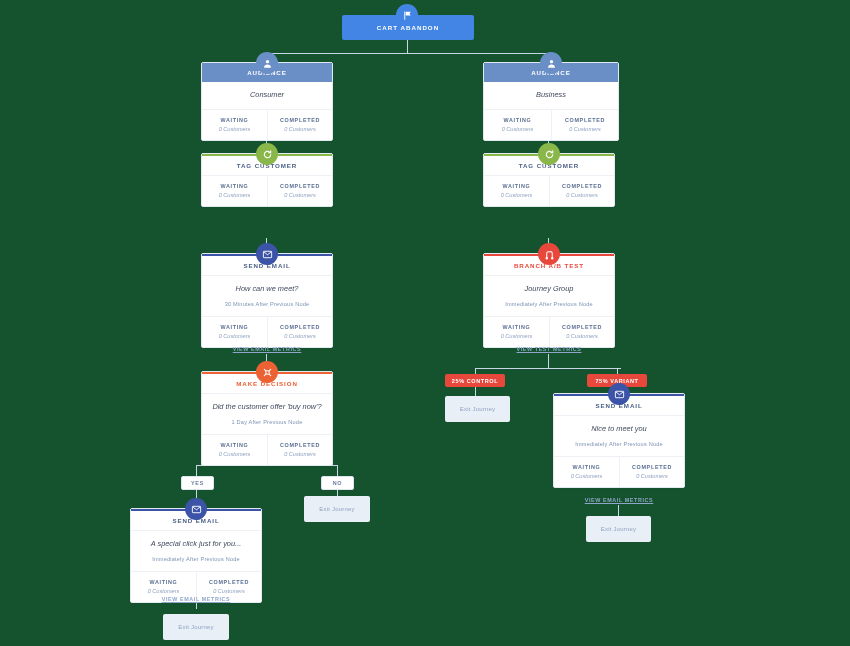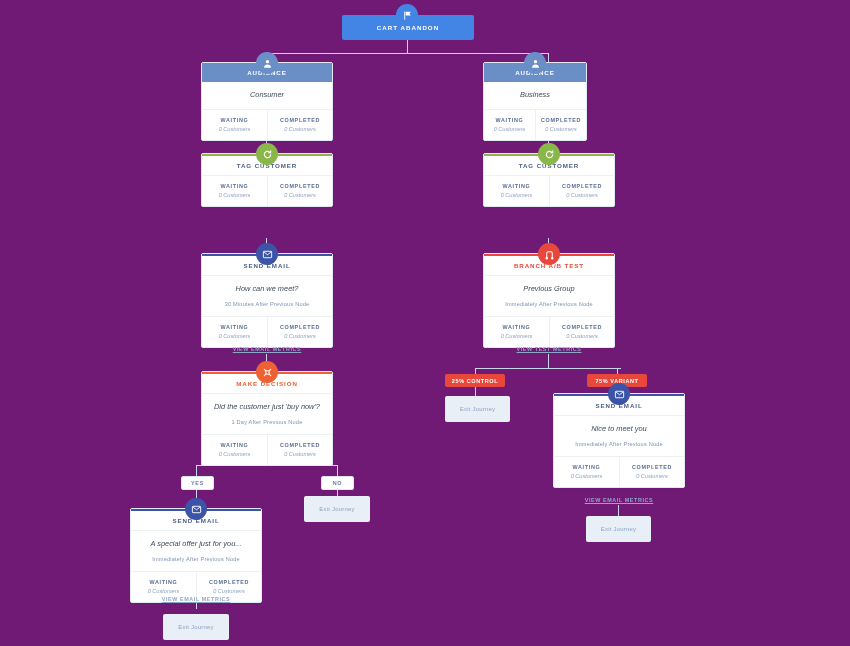--- a/index.html
+++ b/index.html
@@ -5,21 +5,21 @@
   html, body {
     margin: 0; padding: 0;
     background: #f7fafc;
     font-family: "Liberation Sans", sans-serif;
     -webkit-font-smoothing: antialiased;
   }
   #canvas {
     position: relative;
     width: 850px;
     height: 646px;
-    background: #701a75;
+    background: #14532d;
     overflow: hidden;
   }
 
   
   .ln { position: absolute; background: #c8d6e8; }
   .ln.v { width: 1px; }
   .ln.h { height: 1px; }
 
   
   .node {
@@ -236,21 +236,21 @@
         <div class="stat-label">WAITING</div>
         <div class="stat-value">0 Customers</div>
       </div>
       <div class="stat">
         <div class="stat-label">COMPLETED</div>
         <div class="stat-value">0 Customers</div>
       </div>
     </div>
   </div>
 
-  <div class="node" style="left:483px; top:62px; width:104px;">
+  <div class="node" style="left:483px; top:62px; width:136px;">
     <div class="badge" style="background:#6a8fc7;">
       <svg width="11" height="11" viewBox="0 0 24 24" fill="#fff">
         <circle cx="12" cy="8" r="3.6"></circle>
           <path d="M4.5 21c0-4.2 3.4-6.6 7.5-6.6s7.5 2.4 7.5 6.6z"></path>
       </svg>
     </div>
     <div class="node-title filled">AUDIENCE</div>
     <div class="node-body">
       <div class="node-desc">Business</div>
     </div>
@@ -339,21 +339,21 @@
       <svg width="11" height="11" viewBox="0 0 24 24" fill="none" stroke="#fff" stroke-width="2.2" stroke-linecap="round">
         <path d="M6 20V9a3 3 0 0 1 3-3h6"></path>
           <path d="M18 20V9a3 3 0 0 0-3-3"></path>
         <circle cx="6" cy="20" r="1.6" fill="#fff"></circle>
           <circle cx="18" cy="20" r="1.6" fill="#fff"></circle>
       </svg>
     </div>
     <div class="node-top-rule" style="background:#e8483c;"></div>
     <div class="node-title" style="color:#e8483c;">BRANCH A/B TEST</div>
     <div class="node-body">
-      <div class="node-desc">Previous Group</div>
+      <div class="node-desc">Journey Group</div>
       <div class="node-timing">Immediately After Previous Node</div>
     </div>
     <div class="stats">
       <div class="stat">
         <div class="stat-label">WAITING</div>
         <div class="stat-value">0 Customers</div>
       </div>
       <div class="stat">
         <div class="stat-label">COMPLETED</div>
         <div class="stat-value">0 Customers</div>
@@ -365,21 +365,21 @@
   <div class="node" style="left:201px; top:371px; width:132px;">
     <div class="badge" style="background:#ec6234;">
       <svg width="11" height="11" viewBox="0 0 24 24" fill="none" stroke="#fff" stroke-width="2.2" stroke-linecap="round">
         <path d="M5 5l14 14M19 5L5 19"></path>
         <rect x="8.5" y="8.5" width="7" height="7" fill="#ec6234" stroke="#fff"></rect>
       </svg>
     </div>
     <div class="node-top-rule" style="background:#ec6234;"></div>
     <div class="node-title" style="color:#ec6234;">MAKE DECISION</div>
     <div class="node-body">
-      <div class="node-desc">Did the customer just 'buy now'?</div>
+      <div class="node-desc">Did the customer offer 'buy now'?</div>
       <div class="node-timing">1 Day After Previous Node</div>
     </div>
     <div class="stats">
       <div class="stat">
         <div class="stat-label">WAITING</div>
         <div class="stat-value">0 Customers</div>
       </div>
       <div class="stat">
         <div class="stat-label">COMPLETED</div>
         <div class="stat-value">0 Customers</div>
@@ -442,21 +442,21 @@
   <div class="node" style="left:130px; top:508px; width:132px;">
     <div class="badge" style="background:#3c54a8;">
       <svg width="11" height="11" viewBox="0 0 24 24" fill="none" stroke="#fff" stroke-width="2">
         <rect x="3" y="5" width="18" height="14" rx="1.5"></rect>
           <path d="M3.8 6.2 12 12.6l8.2-6.4"></path>
       </svg>
     </div>
     <div class="node-top-rule" style="background:#3c54a8;"></div>
     <div class="node-title">SEND EMAIL</div>
     <div class="node-body">
-      <div class="node-desc">A special offer just for you...</div>
+      <div class="node-desc">A special click just for you...</div>
       <div class="node-timing">Immediately After Previous Node</div>
     </div>
     <div class="stats">
       <div class="stat">
         <div class="stat-label">WAITING</div>
         <div class="stat-value">0 Customers</div>
       </div>
       <div class="stat">
         <div class="stat-label">COMPLETED</div>
         <div class="stat-value">0 Customers</div>

